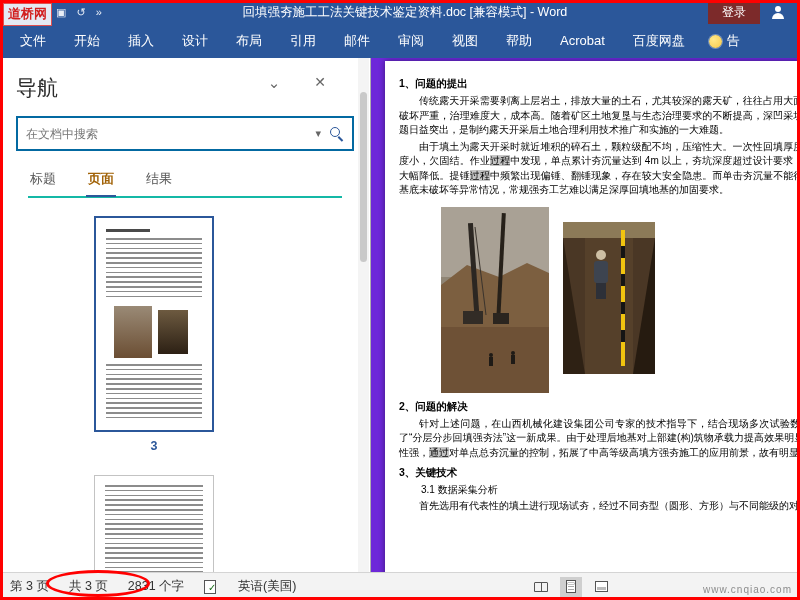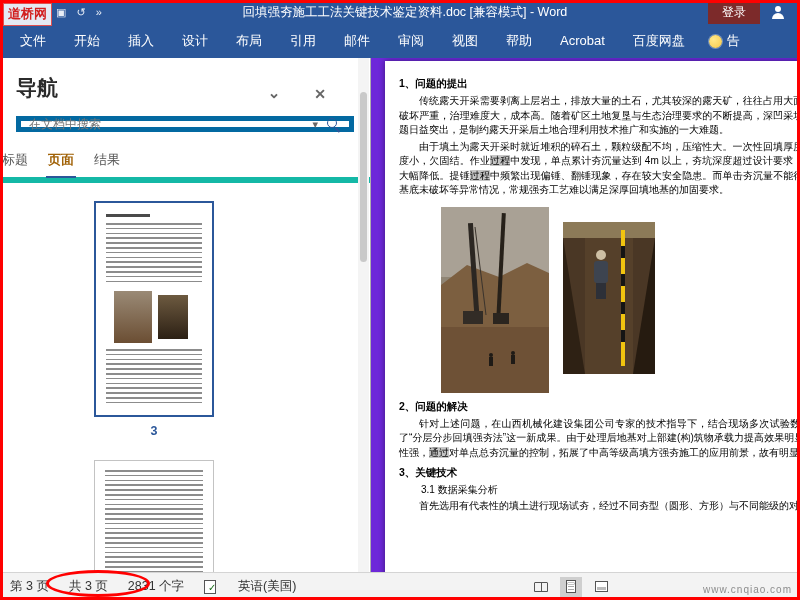--- a/index.html
+++ b/index.html
@@ -27,34 +27,34 @@
   .rtab { color:#fff; font-size:13px; padding:0 14px; line-height:34px; white-space:nowrap; }
   .bulb { width:13px; height:13px; border-radius:50%; margin:0 5px 0 10px; flex:0 0 auto;
           background:radial-gradient(circle at 35% 35%, #ffe98a, #f7c948); box-shadow:0 0 0 1px rgba(255,255,255,.35); }
   .tellme { color:#fff; font-size:13px; white-space:nowrap; }
 
   
   .bodyarea { position:absolute; left:0; top:58px; width:800px; height:514px; display:flex; }
 
   
   .navpane { position:relative; width:371px; height:100%; background:#fff; border-right:1px solid #aeaeae; overflow:hidden; }
-  .nav-header { display:flex; align-items:flex-end; padding:16px 44px 6px 16px;font-weight:bold; }
+  .nav-header { display:flex; align-items:flex-start; padding:16px 44px 6px 16px; }
   .nav-title { flex:1; font-size:21px; color:#2b2b2b; }
   .nav-chevron { color:#666; font-size:15px; margin-right:34px; cursor:default; }
   .nav-close { color:#666; font-size:14px; cursor:default; }
-  .nav-search { margin:8px 16px 0; height:16px; border:5px solid #0369a1; display:flex; align-items:center; padding:0 8px; gap:8px; background:#fff; }
+  .nav-search { margin:8px 16px 0; height:35px; border:2px solid #0369a1; display:flex; align-items:center; padding:0 8px; gap:8px; background:#fff; }
   .nav-search input { flex:1; min-width:0; border:none; outline:none; font-size:12px; font-family:inherit; color:#333; background:transparent; }
   .nav-search input::placeholder { color:#767676; }
   .dd { color:#666; font-size:11px; }
   .search-icon { position:relative; width:15px; height:15px; flex:0 0 auto; }
   .search-icon::before { content:""; position:absolute; left:1px; top:1px; width:8px; height:8px;
                          border:1.6px solid #2b579a; border-radius:50%; }
   .search-icon::after { content:""; position:absolute; left:10px; top:10px; width:6px; height:2px;
                         background:#2b579a; transform:rotate(45deg); transform-origin:0 0; }
-  .nav-tabs { margin:16px 0 0; display:flex; gap:16px; border-bottom:6px solid #14b8a6; }
+  .nav-tabs { margin:16px 28px 0; display:flex; gap:28px; border-bottom:2px solid #14b8a6; }
   .nav-tab { padding:3px 2px 7px; font-size:13px; color:#555; }
   .nav-tab.active { color:#a16207; font-weight:bold; border-bottom:2px solid #2b579a; margin-bottom:-1px; }
   .thumbs { padding-top:18px; }
   .thumb-wrap { margin-left:92px; width:124px; display:flex; flex-direction:column; align-items:center; }
   .thumb { width:120px; height:216px; background:#fff; border:1px solid #c3c3c3; padding:9px 10px; position:relative; }
   .thumb.selected { border:2.5px solid #2b579a; }
   .t-head { width:46%; height:3px; background:#4a4a4a; margin:2px 0 6px; }
   .t-lines { background:repeating-linear-gradient(to bottom, #8c8c8c 0 1.6px, transparent 1.6px 4.8px); }
   .t-lines.la { height:62px; }
   .t-lines.lb { height:56px; }

